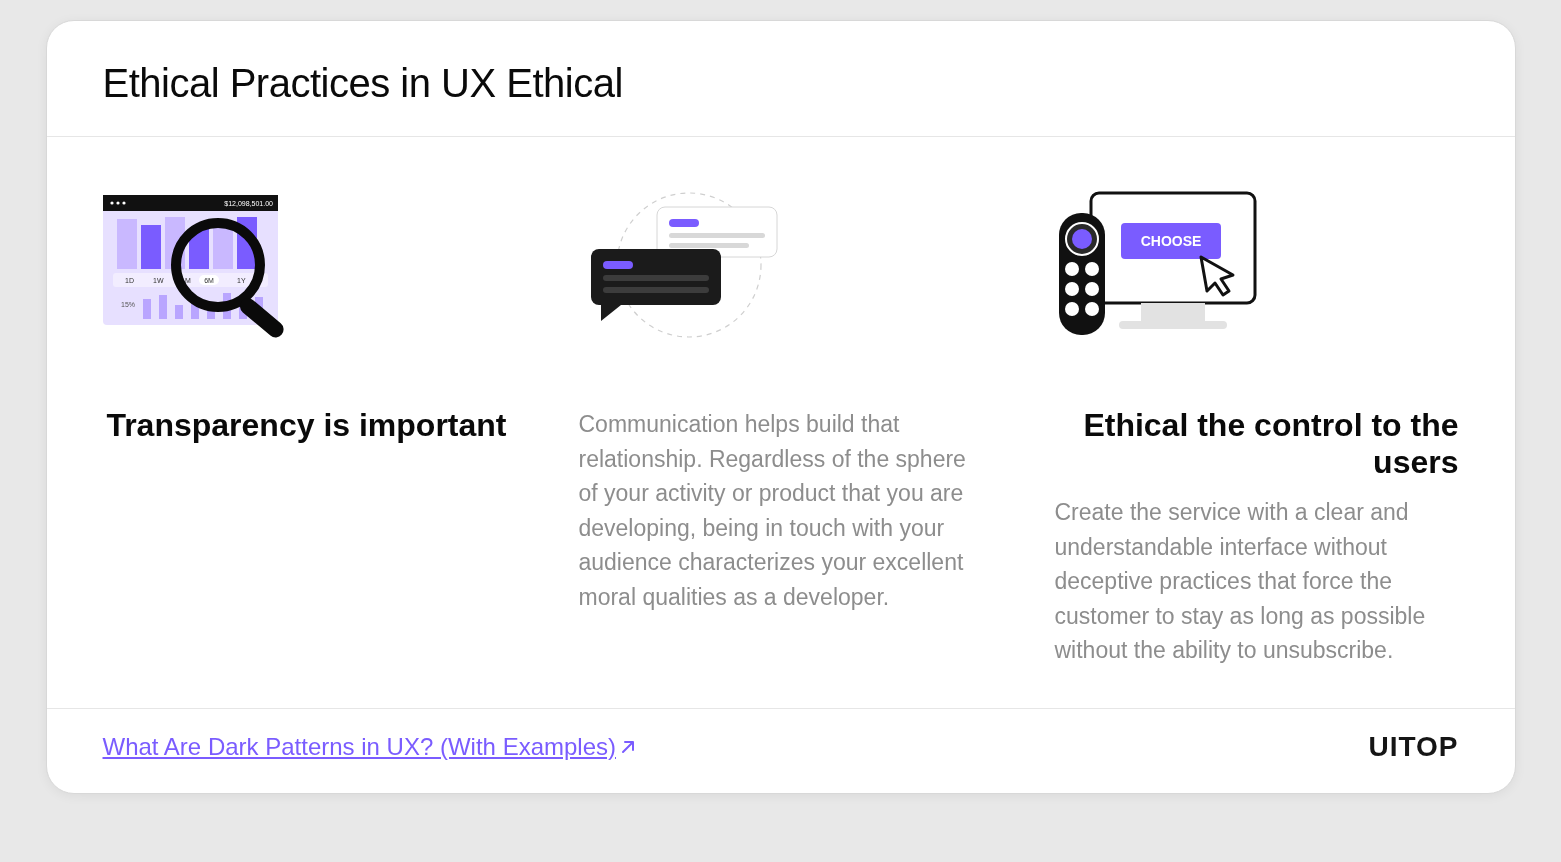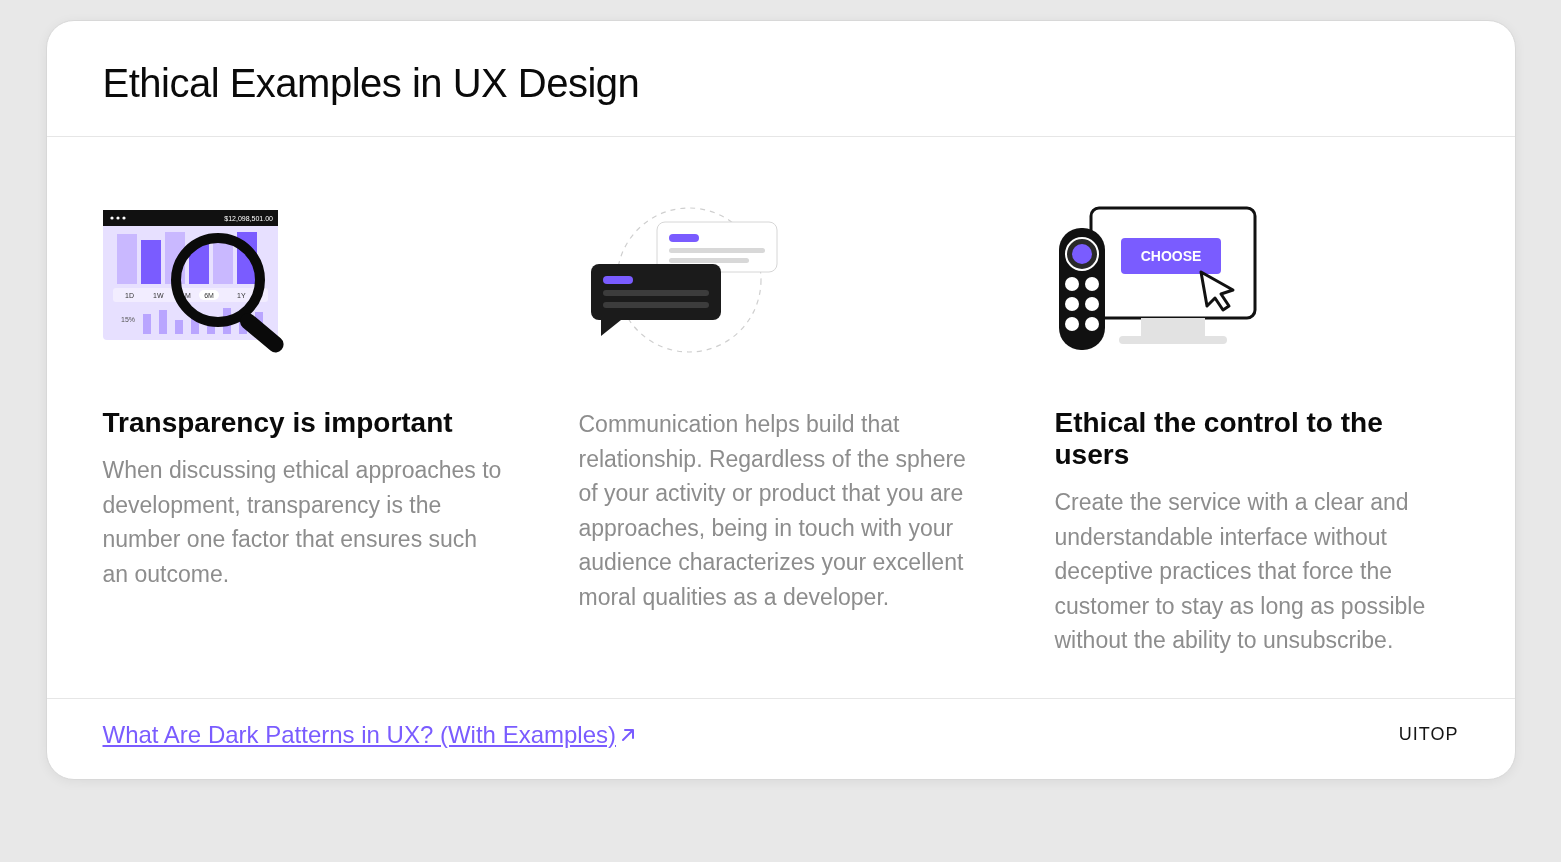--- a/index.html
+++ b/index.html
@@ -32,28 +32,29 @@
   .card-body {
     padding: 50px 56px 40px 56px;
     display: grid;
     grid-template-columns: repeat(3, 1fr);
     gap: 72px;
   }
   .col { display: flex; flex-direction: column; }
   .illus {
     height: 180px;
     display: flex;
-    align-items: flex-end;
+    align-items: flex-start;
     margin-bottom: 40px;
   }
   .col-title {
-    font-size: 28px;
+    font-size: 32px;
     font-weight: 600;
     color: #0a0a0a;
     margin-bottom: 14px;
+    text-align: right;
   }
   .col-text {
     font-size: 23px;
     line-height: 1.5;
     color: #8d8d8d;
     font-weight: 400;
   }
   .card-footer {
     border-top: 1px solid #e6e6e6;
     padding: 22px 56px 30px 56px;
@@ -64,33 +65,33 @@
   .footer-link {
     font-size: 24px;
     color: #7a5cff;
     text-decoration: underline;
     cursor: pointer;
     display: inline-flex;
     align-items: center;
     gap: 2px;
   }
   .footer-brand {
-    font-size: 18px;
+    font-size: 28px;
     letter-spacing: 1px;
     color: #151515;
-    font-weight: 400;
+    font-weight: 700;
   }
 </style>
 </head>
 <body>
 
 <div class="card">
 
   <div class="card-header">
-    <h1 class="card-title">Ethical Examples in UX Design</h1>
+    <h1 class="card-title">Ethical Practices in UX Ethical</h1>
   </div>
 
   <div class="card-body">
 
     <div class="col">
       <div class="illus">
         <svg width="210" height="165" viewBox="0 0 210 165">
 
           <rect x="0" y="8" width="175" height="130" rx="4" fill="#e7e0ff"></rect>
           <rect x="0" y="8" width="175" height="16" fill="#111"></rect>
@@ -122,41 +123,40 @@
           <rect x="104" y="120" width="8" height="12" fill="#b9a5ff"></rect>
           <rect x="120" y="106" width="8" height="26" fill="#b9a5ff"></rect>
           <rect x="136" y="114" width="8" height="18" fill="#b9a5ff"></rect>
           <rect x="152" y="110" width="8" height="22" fill="#b9a5ff"></rect>
 
           <circle cx="115" cy="78" r="42" fill="none" stroke="#0a0a0a" stroke-width="10"></circle>
           <rect x="144" y="108" width="52" height="16" rx="8" fill="#0a0a0a" transform="rotate(40 144 108)"></rect>
         </svg>
       </div>
       <h3 class="col-title">Transparency is important</h3>
-      <p class="col-text">When discussing ethical approaches to development, transparency is the number one factor that ensures such an outcome.</p>
     </div>
 
     <div class="col">
       <div class="illus">
         <svg width="220" height="165" viewBox="0 0 220 165">
           <circle cx="110" cy="78" r="72" fill="none" stroke="#cfcfcf" stroke-width="1.2" stroke-dasharray="5 5"></circle>
 
           <rect x="78" y="20" width="120" height="50" rx="8" fill="#fff" stroke="#d6d6d6"></rect>
           <rect x="90" y="32" width="30" height="8" rx="4" fill="#7a5cff"></rect>
           <rect x="90" y="46" width="96" height="5" rx="2.5" fill="#d8d8d8"></rect>
           <rect x="90" y="56" width="80" height="5" rx="2.5" fill="#d8d8d8"></rect>
 
           <rect x="12" y="62" width="130" height="56" rx="8" fill="#1b1b1b"></rect>
           <polygon points="22,118 22,134 42,118" fill="#1b1b1b"></polygon>
           <rect x="24" y="74" width="30" height="8" rx="4" fill="#7a5cff"></rect>
           <rect x="24" y="88" width="106" height="6" rx="3" fill="#3c3c3c"></rect>
           <rect x="24" y="100" width="106" height="6" rx="3" fill="#3c3c3c"></rect>
         </svg>
       </div>
-      <p class="col-text">Communication helps build that relationship. Regardless of the sphere of your activity or product that you are approaches, being in touch with your audience characterizes your excellent moral qualities as a developer.</p>
+      <p class="col-text">Communication helps build that relationship. Regardless of the sphere of your activity or product that you are developing, being in touch with your audience characterizes your excellent moral qualities as a developer.</p>
     </div>
 
     <div class="col">
       <div class="illus">
         <svg width="220" height="165" viewBox="0 0 220 165">
 
           <rect x="36" y="6" width="164" height="110" rx="8" fill="#fff" stroke="#111" stroke-width="3"></rect>
           <rect x="86" y="116" width="64" height="20" fill="#e2e2e2"></rect>
           <rect x="64" y="134" width="108" height="8" rx="4" fill="#e2e2e2"></rect>
 

